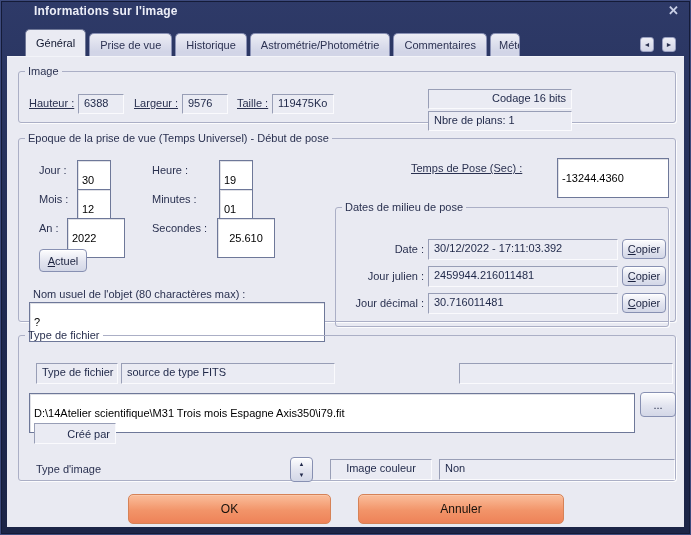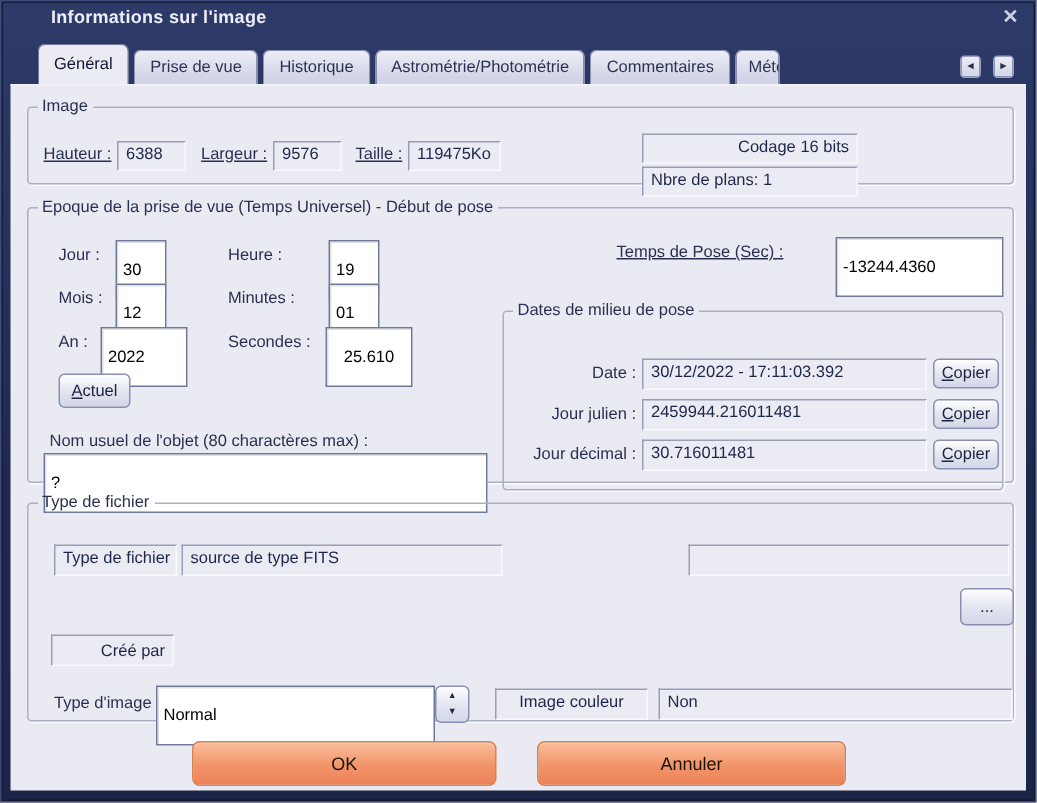--- a/index.html
+++ b/index.html
@@ -164,26 +164,26 @@
       <input class="edit" style="left: 10px; top: 158px; width: 296px; height: 22px;" value="?">
     </fieldset>
 
     <fieldset style="left:11px; top:272px; width:658px; height:152px;">
       <legend>Type de fichier</legend>
 
       <div class="sunken" style="left:17px; top:22px; width:82px; height:21px;">Type de fichier</div>
       <div class="sunken" style="left:102px; top:22px; width:214px; height:21px;">source de type FITS</div>
       <div class="sunken" style="left:440px; top:22px; width:214px; height:21px;"></div>
 
+      <input class="edit" style="left: 10px; top: 52px; width: 606px; height: 23px;" value="D:\14Atelier scientifique\M31 Trois mois Espagne Axis350\i79.fit">
       <button class="btn" style="left:621px; top:51px; width:36px; height:25px;">...</button>
 
       <div class="sunken ta-r" style="left:15px; top:82px; width:82px; height:21px;">Créé par</div>
 
       <span class="lbl" style="left:17px; top:122px;">Type d'image</span>
-      <input class="edit" style="left: 85px; top: 116px; width: 186px; height: 25px;" value="Normal">
       <button class="btn spinner" style="left:271px; top:116px; width:23px; height:25px;">
         <span>▲</span>
         <span>▼</span>
       </button>
       <div class="sunken" style="left:311px; top:118px; width:102px; height:21px; text-align:center;">Image couleur</div>
       <div class="sunken" style="left:420px; top:118px; width:236px; height:21px;">Non</div>
     </fieldset>
 
     <button class="btn-accent" style="left:121px; top:437px; width:203px; height:30px;">OK</button>
     <button class="btn-accent" style="left:351px; top:437px; width:206px; height:30px;">Annuler</button>

